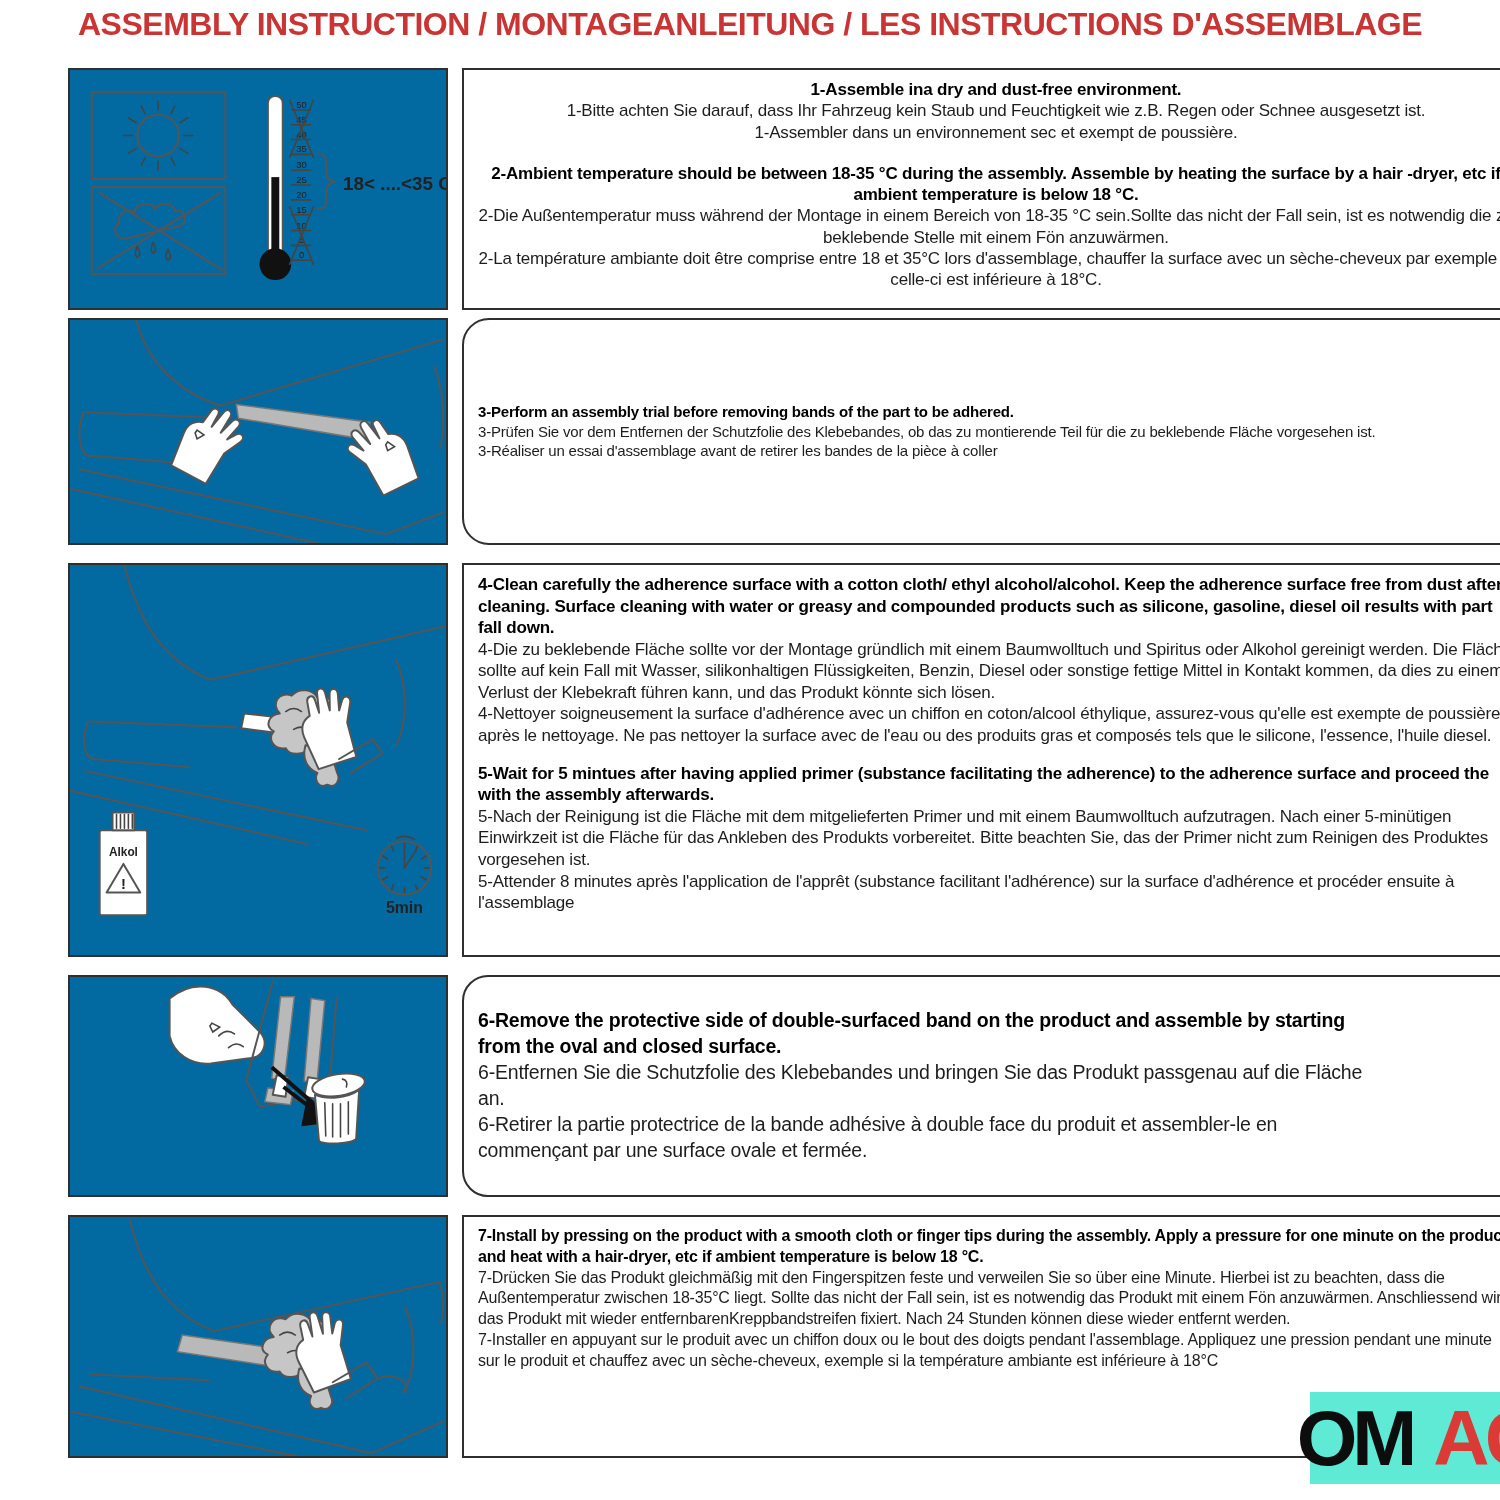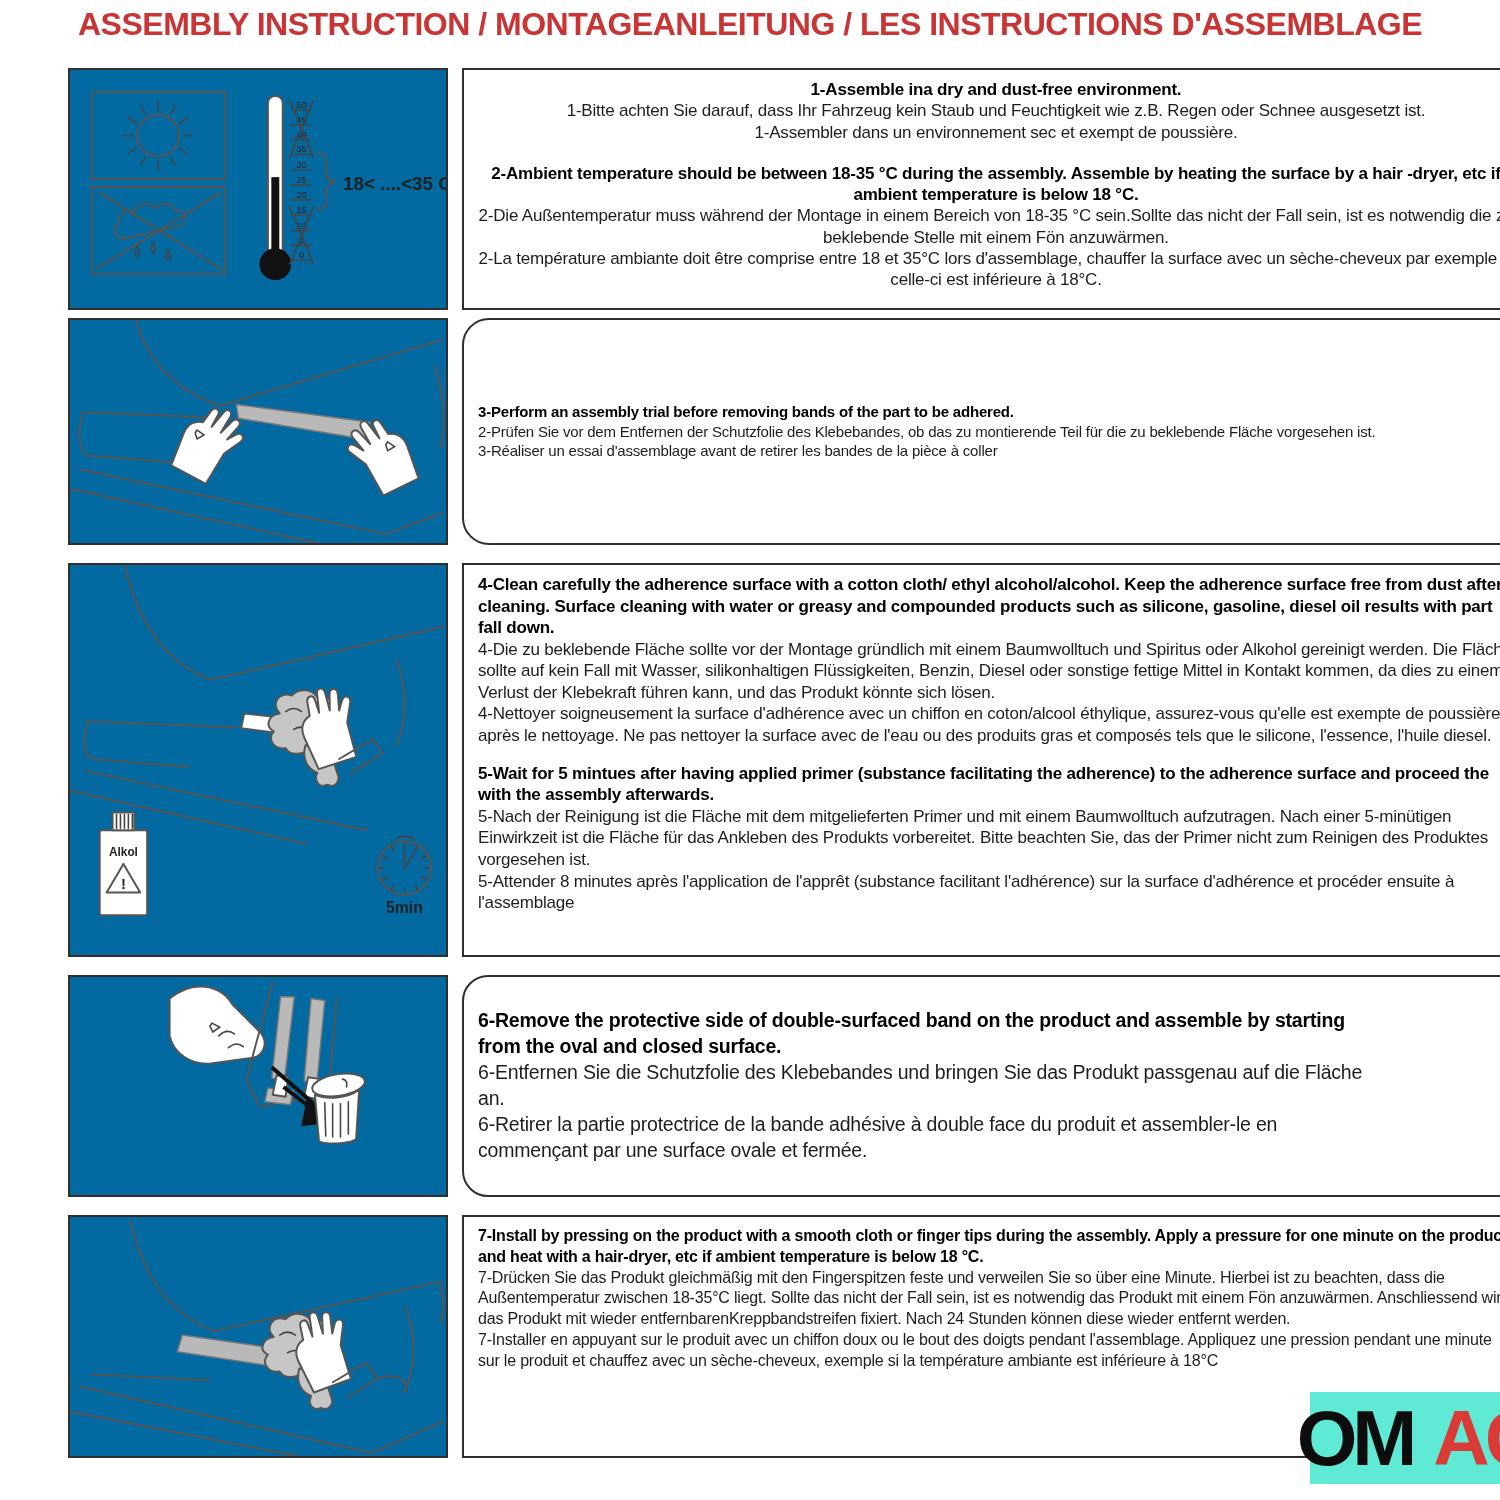--- a/index.html
+++ b/index.html
@@ -166,21 +166,21 @@
       </g>
       <g>
         <use href="#hand" class="wh" transform="translate(318,134) rotate(-26) scale(-1,1)"></use>
         <path class="lnt" d="M322,124 l7,5 l-7,4 l-2,-6 z"></path>
       </g>
     </svg>
   </div>
 
   <div class="textbox" id="t2">
     <p class="b">3-Perform an assembly trial before removing bands of the part to be adhered.</p>
-    <p>2-Prüfen Sie vor dem Entfernen der Schutzfolie des Klebebandes, ob das zu montierende Teil für die zu beklebende Fläche vorgesehen ist.</p>
+    <p>3-Prüfen Sie vor dem Entfernen der Schutzfolie des Klebebandes, ob das zu montierende Teil für die zu beklebende Fläche vorgesehen ist.</p>
     <p>3-Réaliser un essai d'assemblage avant de retirer les bandes de la pièce à coller</p>
   </div>
 
   <div class="figure" id="f3">
     <svg viewBox="0 0 380 394">
       <path class="ln" d="M55,0 C70,62 98,98 142,116 L378,62"></path>
       <path class="ln" d="M330,96 C342,126 340,160 330,182"></path>
       <path class="ln" d="M18,158 C12,176 14,192 22,196 L120,204"></path>
       <path class="ln" d="M20,158 L168,164"></path>
       <path class="ln" d="M15,208 L300,268"></path>

